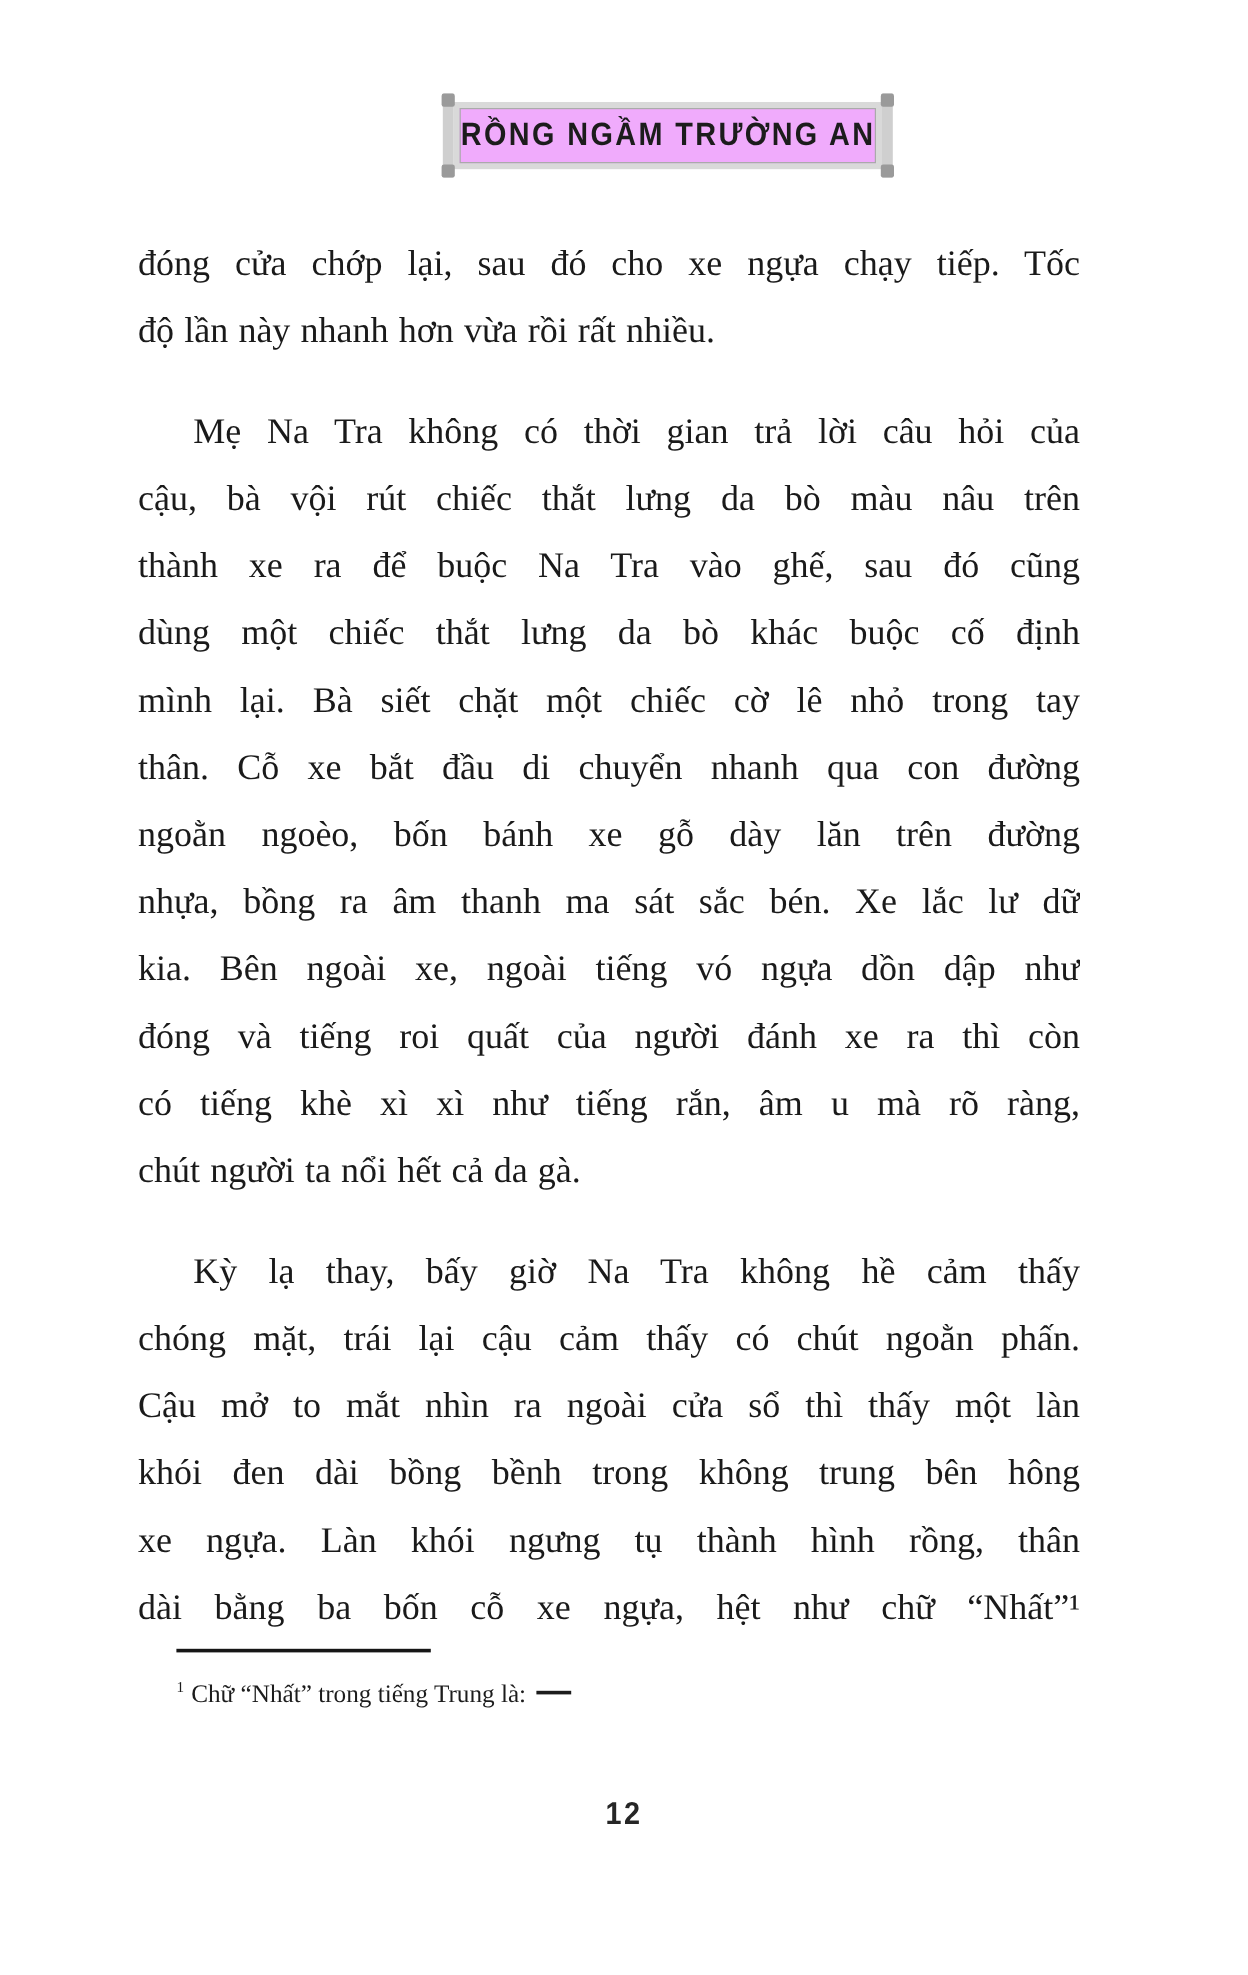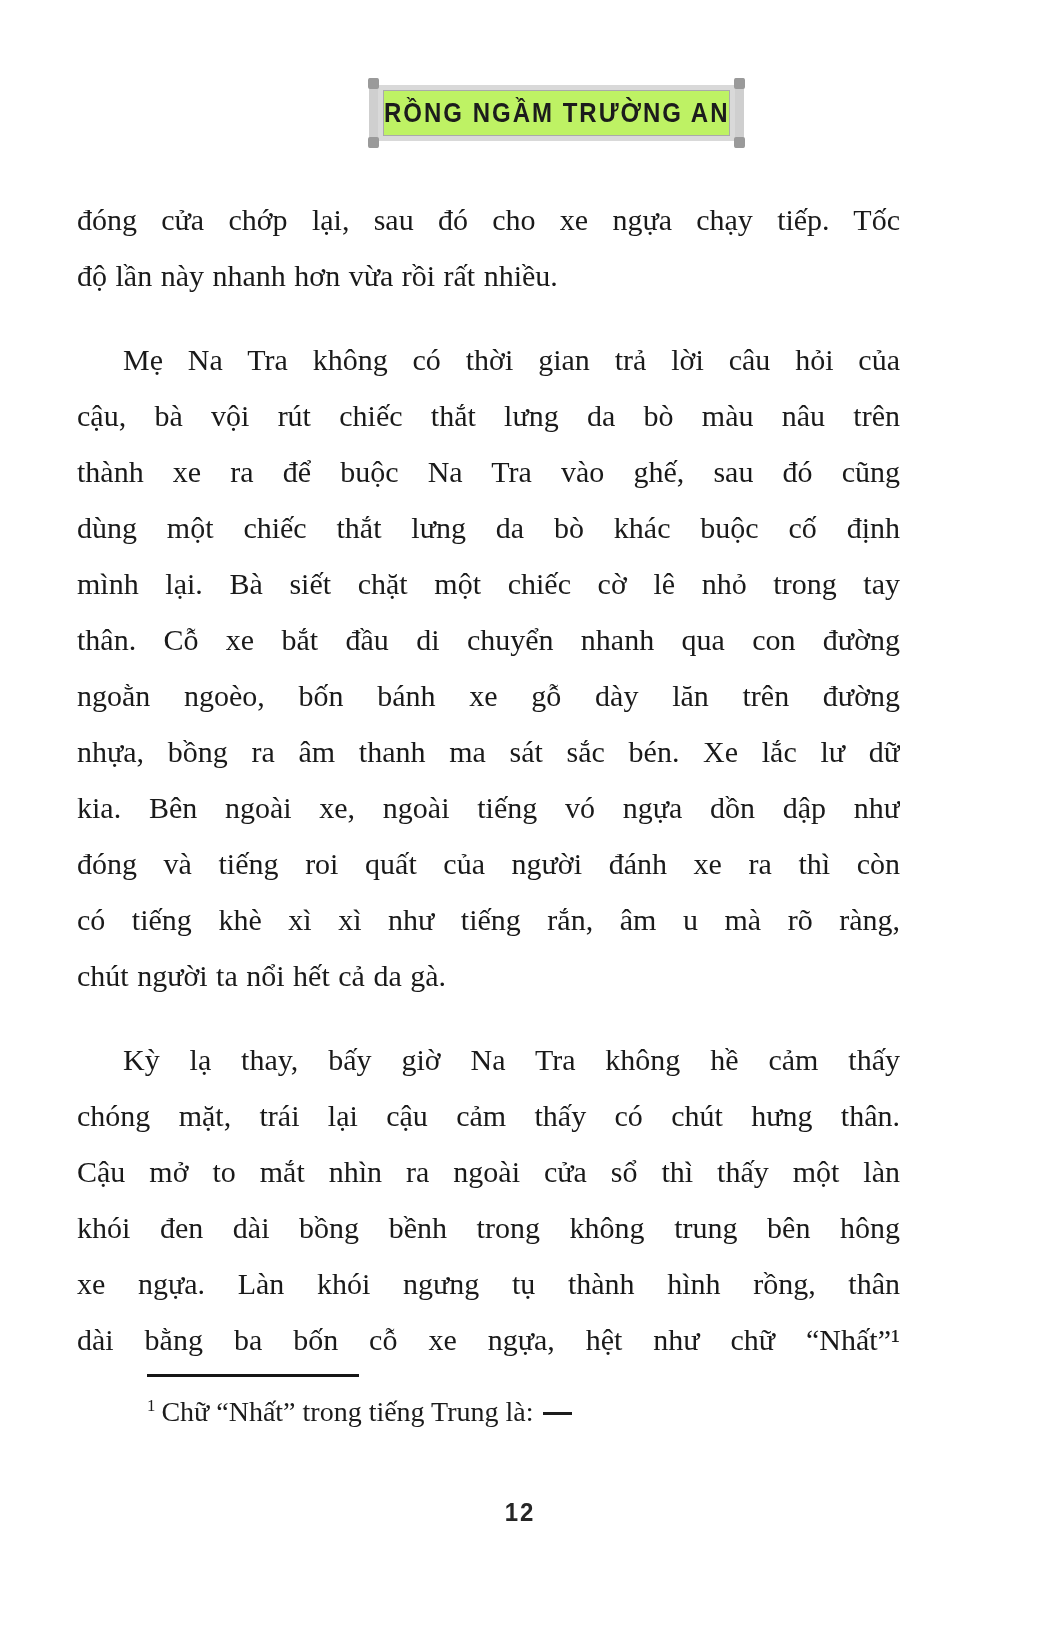--- a/index.html
+++ b/index.html
@@ -45,40 +45,40 @@
   .rod .cap.top{top:0;}
   .rod .cap.bottom{bottom:0;}
   .scroll-body{
     flex:1;
     margin:7px 0;
     background:var(--frame-gray);
     padding:5px;
   }
   .scroll-inner{
     height:100%;
-    background:#bef264;
+    background:#f0abfc;
     border:1px solid var(--inner-line);
     display:flex;
     align-items:center;
     justify-content:center;
   }
   .banner-title{
     font-family:"Liberation Sans", sans-serif;
     font-weight:700;
     font-size:24px;
     letter-spacing:2px;
     color:#1c1c1c;
     transform:scaleY(1.12);
     white-space:nowrap;
   }
 
   
   .body-text{
     margin-top:44px;
-    padding-left:77px;
+    padding-left:115px;
     padding-right:140px;
   }
   .para{margin:0 0 28px 0;}
   .para:last-child{margin-bottom:0;}
   .line{
     font-size:30px;
     line-height:56px;
     height:56px;
     overflow:hidden;
     text-align:justify;
@@ -90,21 +90,21 @@
 
   
   .footnote-rule{
     margin:6px 0 0 147px;
     width:212px;
     height:3px;
     background:#161616;
   }
   .footnote{
     margin:12px 0 0 147px;
-    font-size:28px;
+    font-size:21px;
     line-height:34px;
     color:#1c1c1c;
   }
   .footnote sup{
     font-size:60%;
     vertical-align:super;
     margin-right:6px;
   }
   .cjk-bar{
     display:inline-block;
@@ -165,21 +165,21 @@
         <div class="line">thân. Cỗ xe bắt đầu di chuyển nhanh qua con đường</div>
         <div class="line">ngoằn ngoèo, bốn bánh xe gỗ dày lăn trên đường</div>
         <div class="line">nhựa, bồng ra âm thanh ma sát sắc bén. Xe lắc lư dữ</div>
         <div class="line">kia. Bên ngoài xe, ngoài tiếng vó ngựa dồn dập như</div>
         <div class="line">đóng và tiếng roi quất của người đánh xe ra thì còn</div>
         <div class="line">có tiếng khè xì xì như tiếng rắn, âm u mà rõ ràng,</div>
         <div class="line last">chút người ta nổi hết cả da gà.</div>
       </div>
       <div class="para indent">
         <div class="line">Kỳ lạ thay, bấy giờ Na Tra không hề cảm thấy</div>
-        <div class="line">chóng mặt, trái lại cậu cảm thấy có chút hưng thân.</div>
+        <div class="line">chóng mặt, trái lại cậu cảm thấy có chút ngoằn phấn.</div>
         <div class="line">Cậu mở to mắt nhìn ra ngoài cửa sổ thì thấy một làn</div>
         <div class="line">khói đen dài bồng bềnh trong không trung bên hông</div>
         <div class="line">xe ngựa. Làn khói ngưng tụ thành hình rồng, thân</div>
         <div class="line">dài bằng ba bốn cỗ xe ngựa, hệt như chữ “Nhất”¹</div>
       </div>
     </main>
 
   <div class="footnote-rule"></div>
 
   <div class="footnote">

